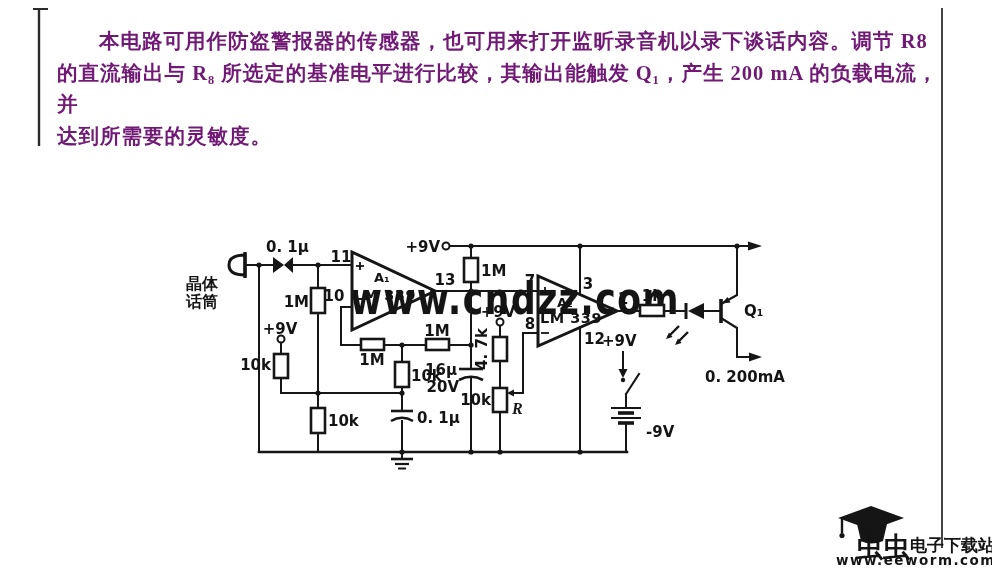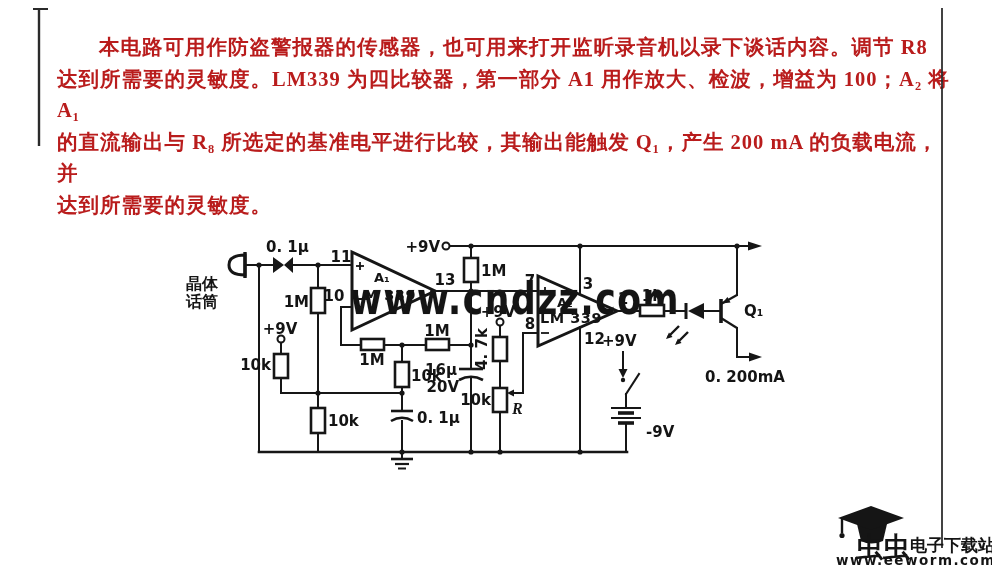--- a/index.html
+++ b/index.html
@@ -1,19 +1,19 @@
 <!DOCTYPE html>
 <html><head>
 <meta charset="utf-8">
 <style>
   html,body{margin:0;padding:0;background:#e8e8e8;}
   .page{position:relative;width:992px;height:569px;background:#ffffff;overflow:hidden;
         font-family:"Liberation Serif","DejaVu Serif",serif;}
-  .para{position:absolute;left:57px;top:32px;width:902px;
-        font-weight:700;font-size:20.5px;line-height:31.5px;letter-spacing:1px;color:#b91c1c;}
+  .para{position:absolute;left:57px;top:26px;width:902px;
+        font-weight:700;font-size:20.5px;line-height:31.5px;letter-spacing:1px;color:#701a75;}
   .para .line.indent{text-indent:42px;}
   svg text{font-family:"DejaVu Sans","Liberation Sans",sans-serif;font-weight:700;fill:#141414;}
   svg .lbl{font-size:15px;}
   svg .pin{font-size:15px;}
   svg .small{font-size:13px;}
   svg .chip{font-size:14.5px;letter-spacing:.5px;}
   svg .cjk{font-size:16px;font-family:"Liberation Serif","DejaVu Serif",serif;}
   svg .ital{font-style:italic;font-family:"Liberation Serif","DejaVu Serif",serif;font-size:16px;}
   svg .wm{font-size:44px;letter-spacing:2px;}
   .w{stroke:#161616;stroke-width:2;fill:none;stroke-linecap:square;}
@@ -24,21 +24,20 @@
   .term{fill:#fff;stroke:#161616;stroke-width:2;}
   .logo-brand{font-family:"DejaVu Sans","Liberation Sans",sans-serif;font-weight:700;}
 </style>
 </head>
 <body>
 
 <div class="page">
 
   <div class="para">
     <div class="line indent">本电路可用作防盗警报器的传感器，也可用来打开监昕录音机以录下谈话内容。调节 R8</div>
-    <div class="line">达到所需要的灵敏度。LM339 为四比较器，第一部分 A1 用作放大、检波，增益为 100；A₂ 将 A₁</div>
     <div class="line">的直流输出与 R₈ 所选定的基准电平进行比较，其输出能触发 Q₁，产生 200 mA 的负载电流，并</div>
     <div class="line">达到所需要的灵敏度。</div>
   </div>
 
   <svg width="992" height="569" viewBox="0 0 992 569" style="position:absolute;left:0;top:0;">
 
     <g>
       <line x1="39" y1="9" x2="39" y2="146" stroke="#2a2a2a" stroke-width="2.4"></line>
       <line x1="33" y1="9" x2="48" y2="9" stroke="#2a2a2a" stroke-width="2"></line>
       <line x1="942" y1="8" x2="942" y2="548" stroke="#2a2a2a" stroke-width="2" opacity="0.88"></line>

